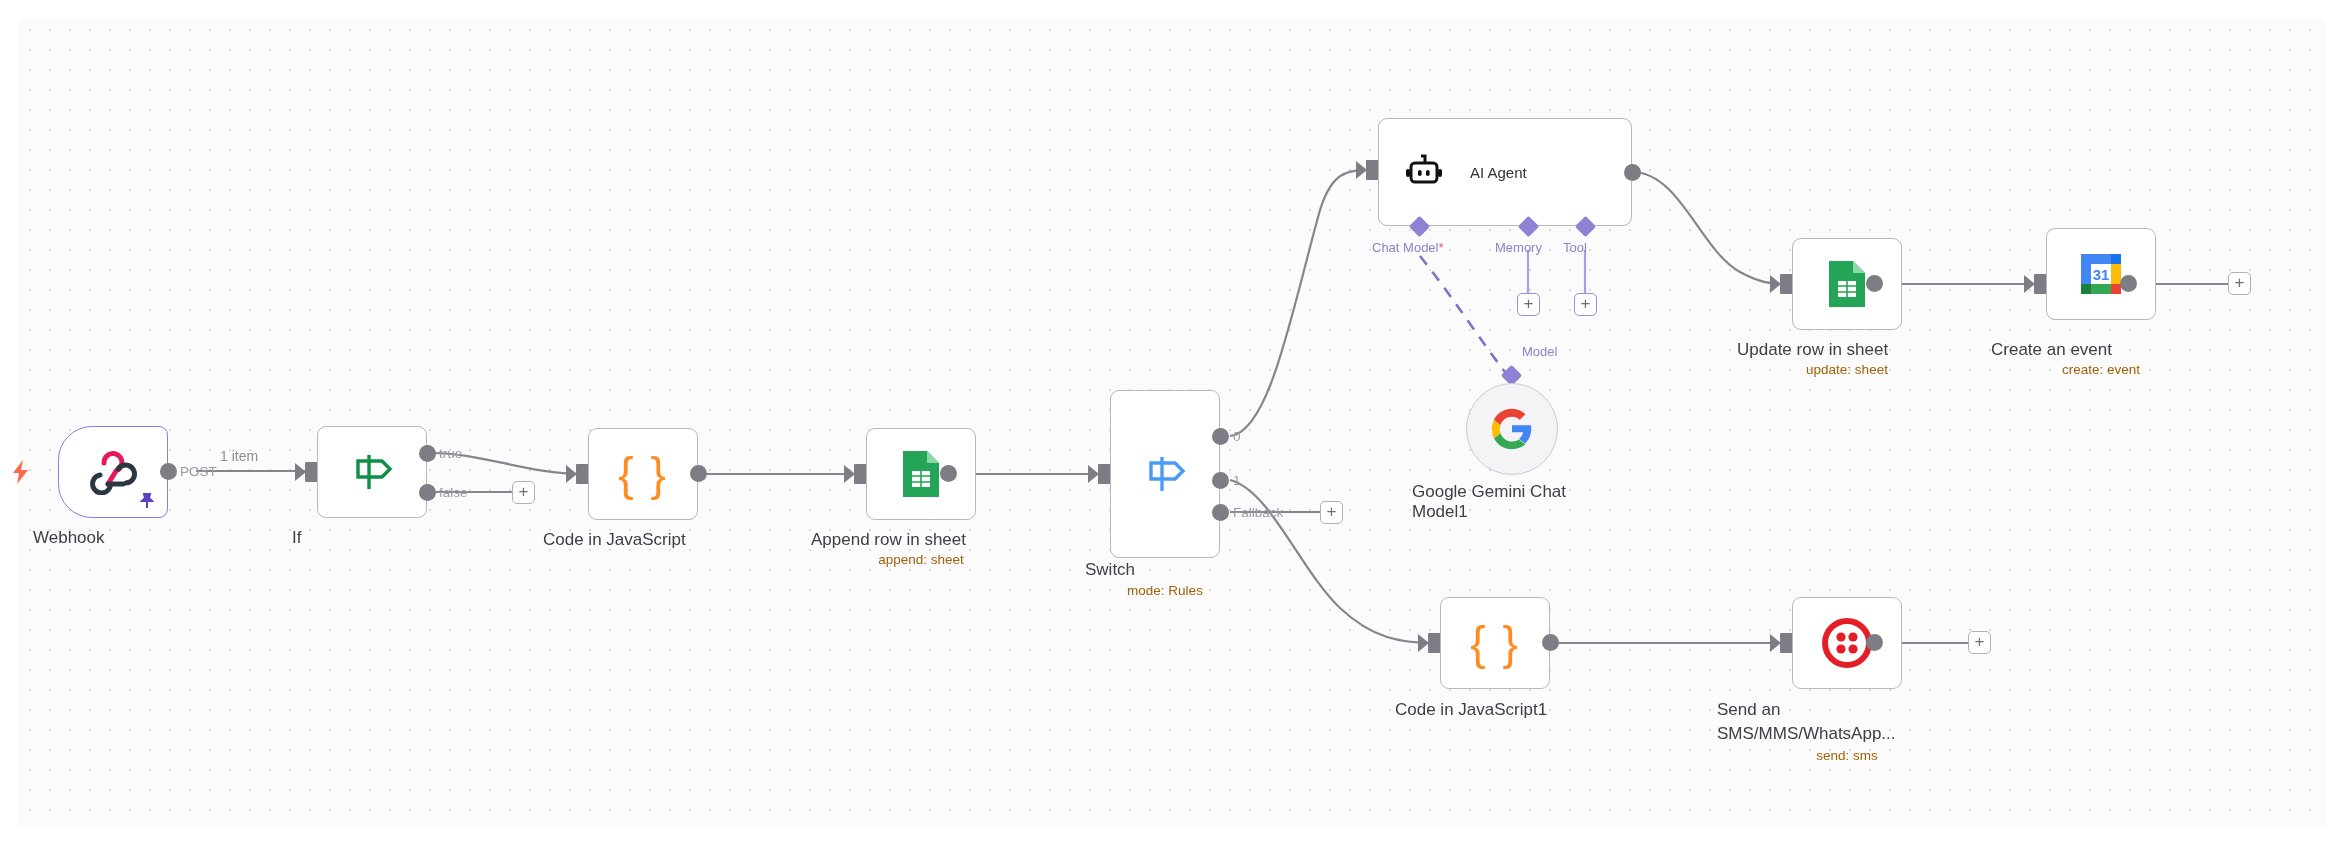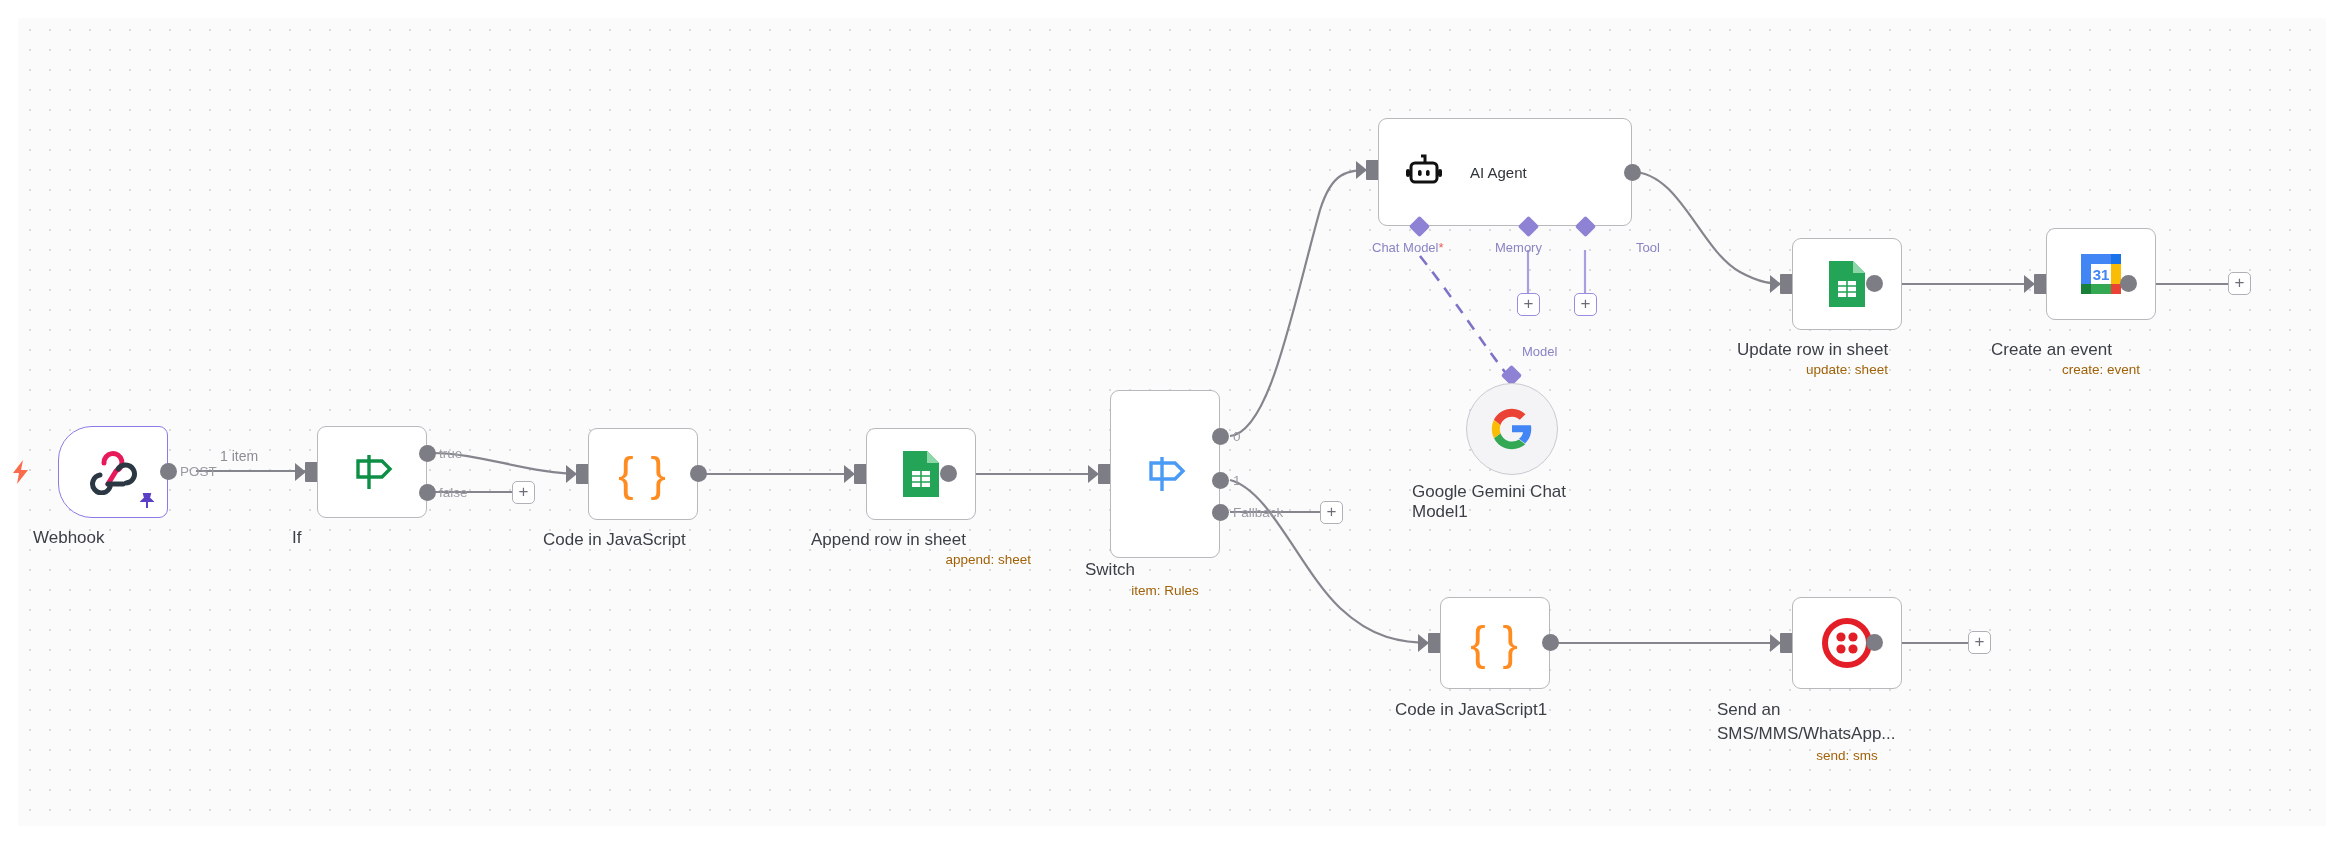--- a/index.html
+++ b/index.html
@@ -233,59 +233,59 @@
     <path d="M4 2 H28 L40 14 V48 H4 Z" fill="#23a456"></path>
     <path d="M28 2 L40 14 H28 Z" fill="#8ed7a8"></path>
     <rect x="13" y="22" width="18" height="16" fill="#fff"></rect>
     <g stroke="#23a456" stroke-width="1.6">
       <path d="M13 27 H31 M13 33 H31 M22 22 V38"></path>
     </g>
   </svg>
 </div>
 <div class="port-out" style="left:940px; top:465px;"></div>
 <div class="node-caption" style="left:811px; top:530px; width:220px;">Append row in sheet</div>
-<div class="node-sub" style="left:811px; top:552px; width:220px;text-align:right;">append: sheet</div>
+<div class="node-sub" style="left:811px; top:552px; width:220px;">append: sheet</div>
 
 <div class="port-in" style="left:1098px; top:464px;"></div>
 <div class="node" style="left:1110px; top:390px; width:110px; height:168px;">
   <svg class="signpost" viewBox="0 0 44 42">
     <path d="M8 10 H32 L40 18 L32 26 H8 Z" fill="none" stroke="#4a9bf5" stroke-width="3.4"></path>
     <path d="M19 4 V38" stroke="#4a9bf5" stroke-width="3.4"></path>
   </svg>
 </div>
 <div class="port-out" style="left:1212px; top:428px;"></div>
 <span class="port-label" style="left:1233px; top:429px;">0</span>
 <div class="port-out" style="left:1212px; top:472px;"></div>
 <span class="port-label" style="left:1233px; top:473px;">1</span>
 <div class="port-out" style="left:1212px; top:504px;"></div>
 <span class="port-label" style="left:1233px; top:505px;">Fallback</span>
 <div class="plus-btn" style="left:1320px; top:501px;">+</div>
 <div class="node-caption" style="left:1085px; top:560px; width:160px;">Switch</div>
-<div class="node-sub" style="left:1085px; top:583px; width:160px;">item: Rules</div>
+<div class="node-sub" style="left:1085px; top:583px; width:160px;">mode: Rules</div>
 
 <div class="port-in" style="left:1366px; top:160px;"></div>
 <div class="node agent" style="left:1378px; top:118px; width:254px; height:108px;">
   <svg class="robot" style="margin-left:25px;" viewBox="0 0 40 36">
     <path d="M17 2 H21 V8" stroke="#111" stroke-width="3" fill="none"></path>
     <rect x="7" y="9" width="26" height="19" rx="4" fill="none" stroke="#111" stroke-width="3"></rect>
     <rect x="2" y="15" width="4" height="8" rx="2" fill="#111"></rect>
     <rect x="34" y="15" width="4" height="8" rx="2" fill="#111"></rect>
     <rect x="14" y="16" width="3.6" height="6" rx="1.8" fill="#111"></rect>
     <rect x="22" y="16" width="3.6" height="6" rx="1.8" fill="#111"></rect>
   </svg>
   <span style="margin-left:26px; font-size:15px; color:#2f333a;">AI Agent</span>
 </div>
 <div class="port-out" style="left:1624px; top:164px;"></div>
 
 <div class="diamond" style="left:1412px; top:219px;"></div>
 <span class="sub-label" style="left:1372px; top:240px;"><span>Chat Model</span><span class="req-star">*</span></span>
 <div class="diamond" style="left:1521px; top:219px;"></div>
 <span class="sub-label" style="left:1495px; top:240px;">Memory</span>
 <div class="diamond" style="left:1578px; top:219px;"></div>
-<span class="sub-label" style="left:1636px; top:240px;">Tool</span>
+<span class="sub-label" style="left:1563px; top:240px;">Tool</span>
 <div class="plus-btn sub" style="left:1517px; top:293px;">+</div>
 <div class="plus-btn sub" style="left:1574px; top:293px;">+</div>
 
 <span class="sub-label" style="left:1522px; top:344px;">Model</span>
 <div class="diamond" style="left:1504px; top:368px;"></div>
 <div class="node circle" style="left:1466px; top:383px; width:92px; height:92px;">
   <svg class="gemini" viewBox="0 0 48 48">
     <path fill="#4285F4" d="M45 24c0-1.6-.1-2.7-.4-4H24v7.5h12c-.2 2-1.5 5-4.4 7l6.7 5.2C42.2 36 45 30.6 45 24z"></path>
     <path fill="#34A853" d="M24 46c5.9 0 10.9-2 14.5-5.3l-6.9-5.3c-1.9 1.3-4.4 2.2-7.6 2.2-5.8 0-10.7-3.8-12.5-9.1l-7.1 5.5C8 41.3 15.4 46 24 46z"></path>
     <path fill="#FBBC05" d="M11.5 28.5c-.5-1.4-.8-2.9-.8-4.5s.3-3.1.7-4.5l-7.1-5.5C2.8 17 2 20.4 2 24s.8 7 2.3 10z"></path>

